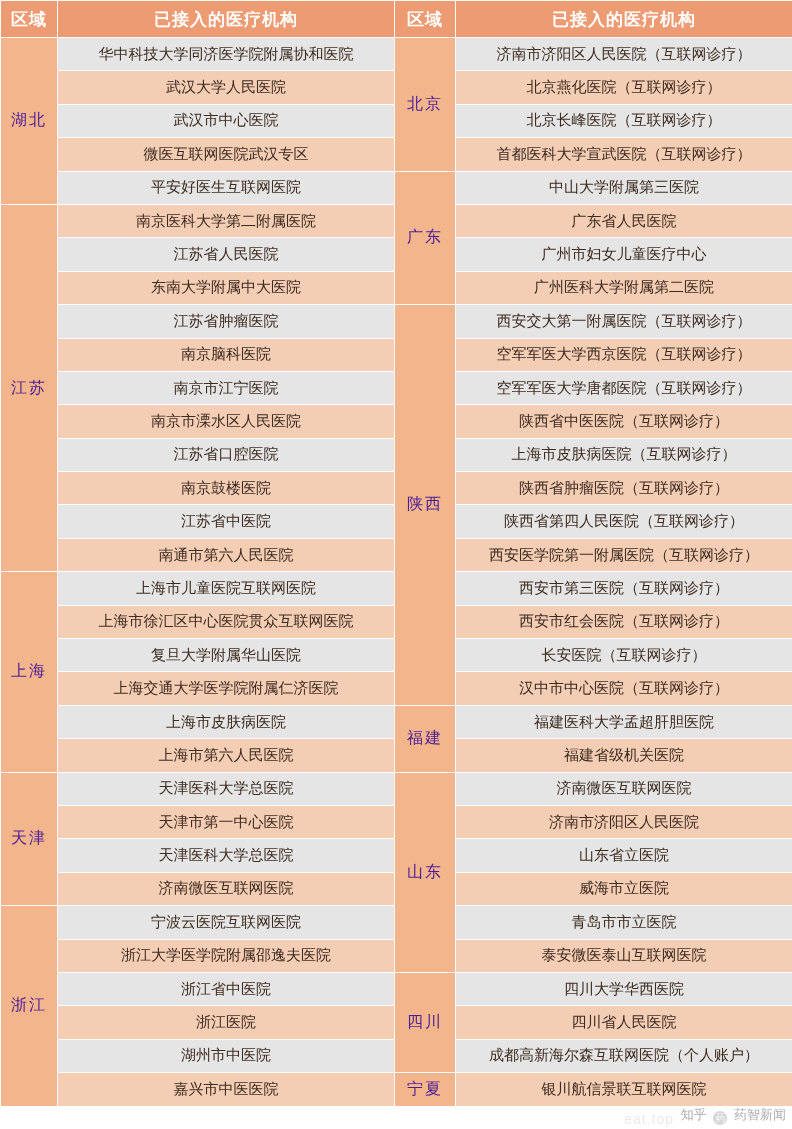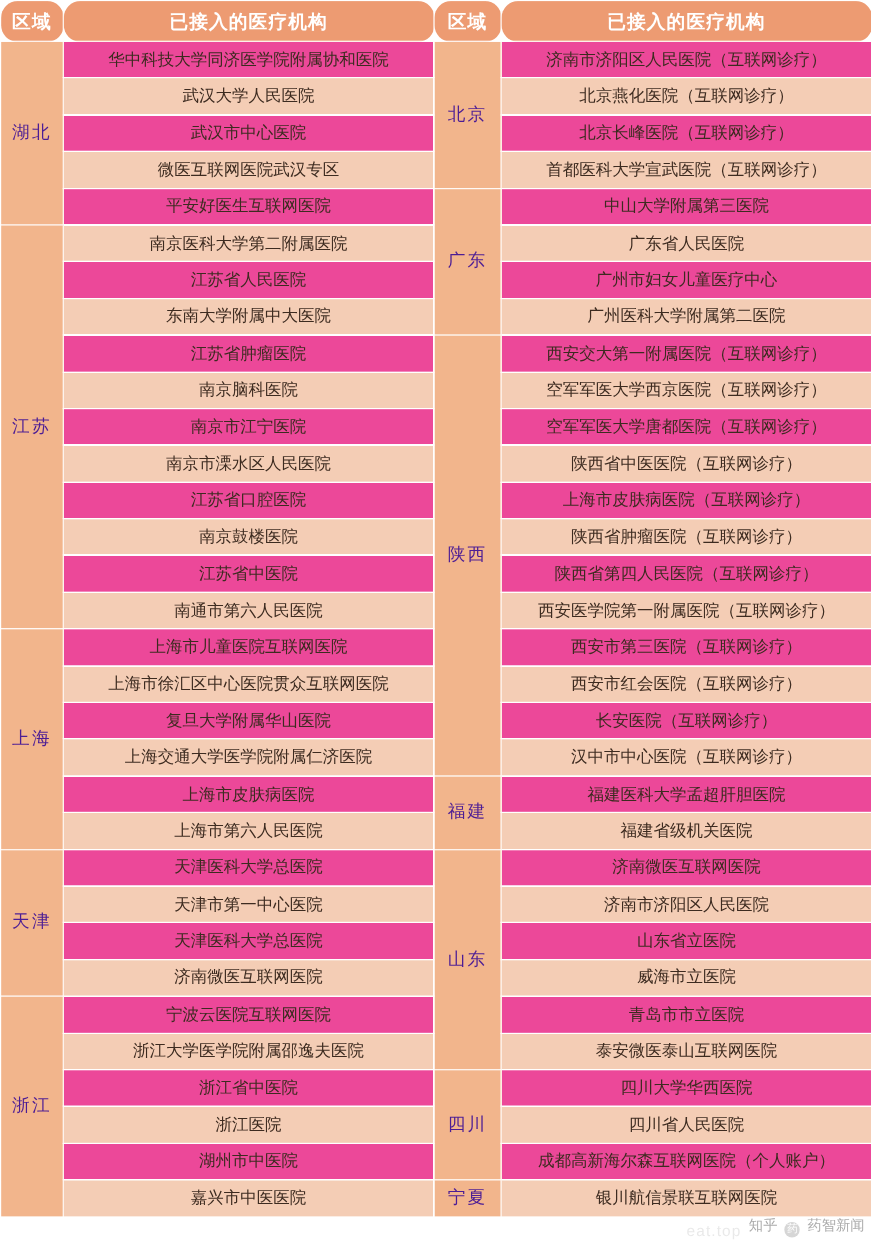--- a/index.html
+++ b/index.html
@@ -25,41 +25,40 @@
     text-align: center;
     vertical-align: middle;
   }
   th.hdr {
     background: #ED9B72;
     color: #ffffff;
     font-weight: bold;
     font-size: 17px;
     height: 37px;
     letter-spacing: 1px;
-    border-radius: 15px;
   }
   th.hdr-region { width: 57px; }
   th.hdr-inst-left { width: 337px; }
   th.hdr-inst-right { width: 337px; }
   th.hdr-region2 { width: 61px; }
   td.region {
     background: #F2B58C;
     color: #4c1d95;
     font-size: 16px;
     font-weight: normal;
     letter-spacing: 2px;
   }
   td.inst {
     font-size: 15px;
     color: #3d2b20;
     height: 33.4px;
     white-space: nowrap;
     overflow: hidden;
   }
-  td.inst.odd  { background: #ec4899; }
+  td.inst.odd  { background: #e5e5e5; }
   td.inst.even { background: #F4CDB5; }
   .watermark {
     position: absolute;
     right: 6px;
     bottom: 4px;
     font-size: 13px;
     color: #9c9c9c;
     opacity: .85;
     white-space: nowrap;
     pointer-events: none;

